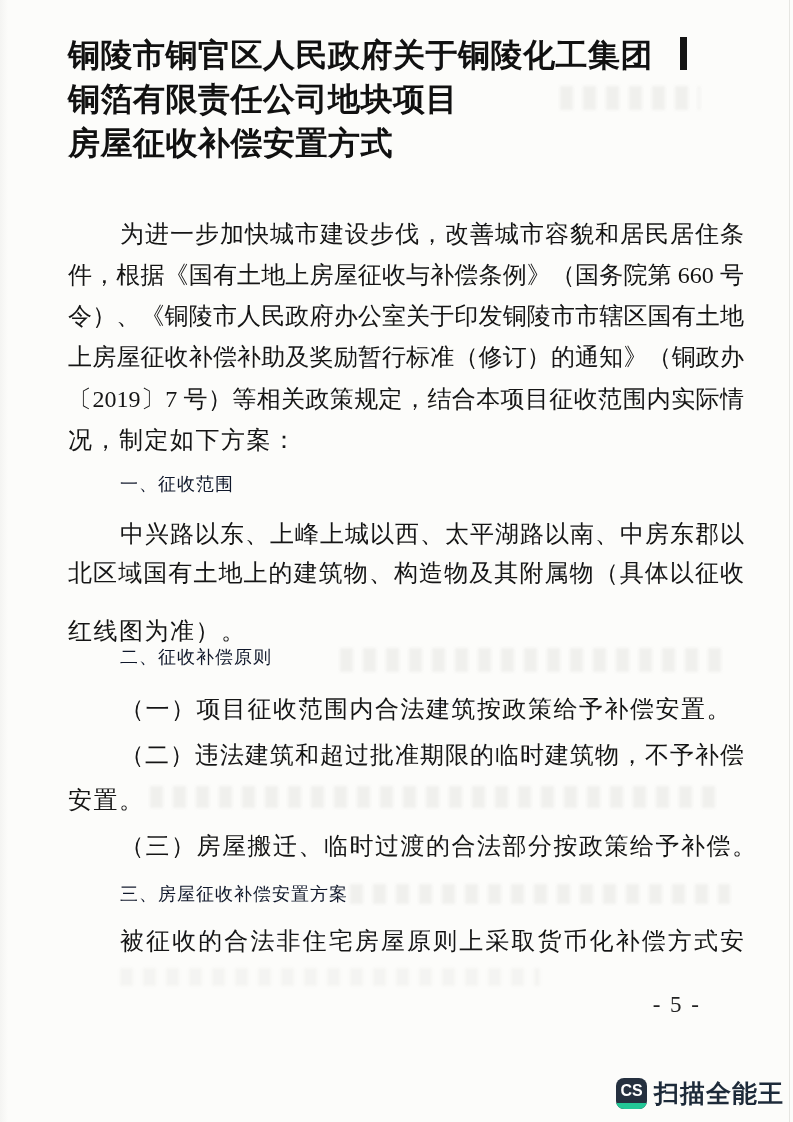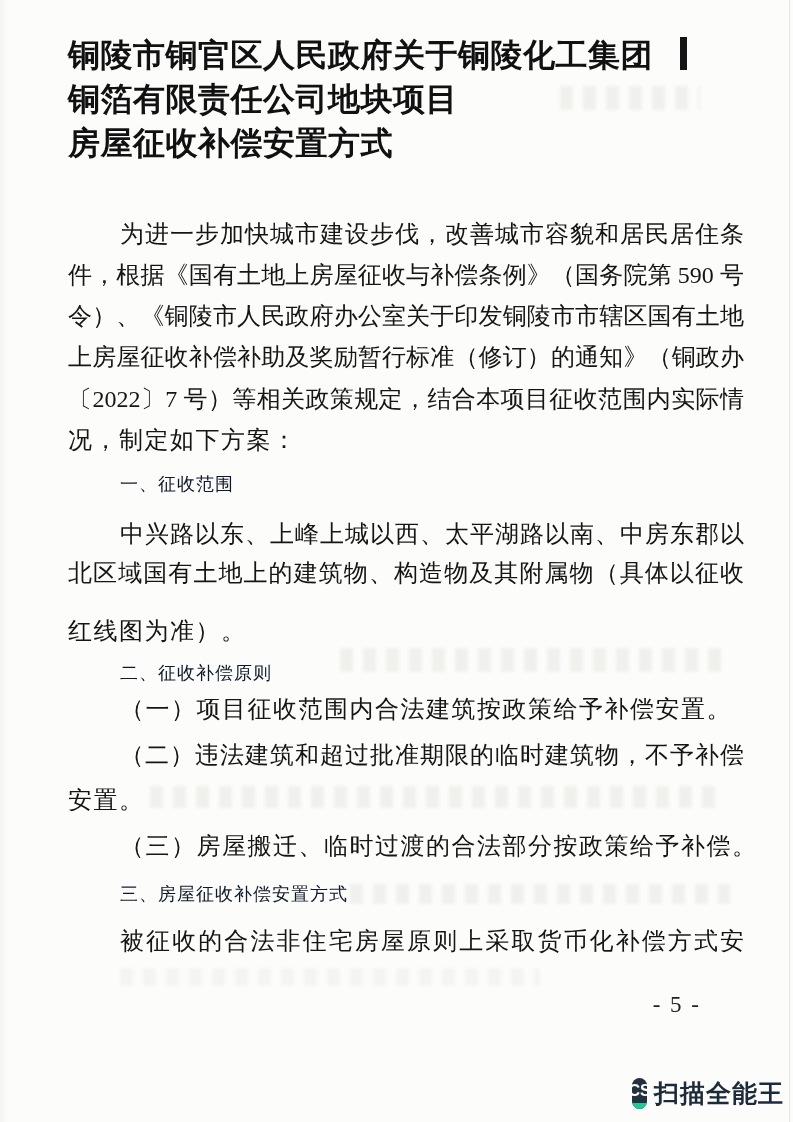--- a/index.html
+++ b/index.html
@@ -33,21 +33,21 @@
     font-size:24px;line-height:34px;white-space:nowrap;letter-spacing:1.5px;color:#151515;}
   .jst{white-space:normal;text-align:justify;text-align-last:justify;letter-spacing:0;}
   .ind{padding-left:52px;}
   .hd{font-weight:normal;font-size:18px;color:#0f172a;letter-spacing:1px;}
 
   .page-number{position:absolute;right:92px;top:992px;font-size:23px;letter-spacing:2px;color:#222;}
 
   
   .watermark{position:absolute;right:9px;top:1077px;display:flex;align-items:center;
     font-family:"Liberation Sans","DejaVu Sans",sans-serif;}
-  .cs-icon{position:relative;width:15px;height:31px;border-radius:8px;overflow:hidden;flex:0 0 auto;text-align:center;}
+  .cs-icon{position:relative;width:31px;height:31px;border-radius:8px;overflow:hidden;flex:0 0 auto;text-align:center;}
   .cs-icon .cs-top{position:absolute;inset:0;display:flex;align-items:center;justify-content:center;
     font-weight:bold;font-size:16px;color:#ffffff;padding-bottom:5px;box-sizing:border-box;}
   .cs-icon .cs-bar{position:absolute;left:0;right:0;bottom:0;height:6px;}
   .cs-name{margin-left:7px;font-size:25px;font-weight:bold;letter-spacing:1px;text-align:center;}
 </style>
 </head>
 <body>
 
 <div class="page">
 
@@ -62,35 +62,35 @@
   <div class="ghost g5"></div>
 
   <div class="title">
     <div class="title-line">铜陵市铜官区人民政府关于铜陵化工集团</div>
     <div class="title-line">铜箔有限责任公司地块项目</div>
     <div class="title-line">房屋征收补偿安置方式</div>
   </div>
 
   <div class="content">
     <div class="ln ind jst" style="top:217px">为进一步加快城市建设步伐，改善城市容貌和居民居住条</div>
-    <div class="ln jst" style="top:258px">件，根据《国有土地上房屋征收与补偿条例》（国务院第 590 号</div>
+    <div class="ln jst" style="top:258px">件，根据《国有土地上房屋征收与补偿条例》（国务院第 660 号</div>
     <div class="ln jst" style="top:299px">令）、《铜陵市人民政府办公室关于印发铜陵市市辖区国有土地</div>
     <div class="ln jst" style="top:340px">上房屋征收补偿补助及奖励暂行标准（修订）的通知》（铜政办</div>
-    <div class="ln jst" style="top:382px">〔2022〕7 号）等相关政策规定，结合本项目征收范围内实际情</div>
+    <div class="ln jst" style="top:382px">〔2019〕7 号）等相关政策规定，结合本项目征收范围内实际情</div>
     <div class="ln" style="top:423px">况，制定如下方案：</div>
     <div class="ln ind hd" style="top:467px">一、征收范围</div>
     <div class="ln ind jst" style="top:517px">中兴路以东、上峰上城以西、太平湖路以南、中房东郡以</div>
     <div class="ln jst" style="top:556px">北区域国有土地上的建筑物、构造物及其附属物（具体以征收</div>
     <div class="ln" style="top:614px">红线图为准）。</div>
-    <div class="ln ind hd" style="top:656px">二、征收补偿原则</div>
+    <div class="ln ind hd" style="top:640px">二、征收补偿原则</div>
     <div class="ln ind" style="top:692px">（一）项目征收范围内合法建筑按政策给予补偿安置。</div>
     <div class="ln ind jst" style="top:738px">（二）违法建筑和超过批准期限的临时建筑物，不予补偿</div>
     <div class="ln" style="top:783px">安置。</div>
     <div class="ln ind" style="top:829px">（三）房屋搬迁、临时过渡的合法部分按政策给予补偿。</div>
-    <div class="ln ind hd" style="top:877px">三、房屋征收补偿安置方式</div>
+    <div class="ln ind hd" style="top:877px">三、房屋征收补偿安置方案</div>
     <div class="ln ind jst" style="top:924px">被征收的合法非住宅房屋原则上采取货币化补偿方式安</div>
   </div>
 
   <div class="page-number">- 5 -</div>
 
   <div class="watermark">
     <div class="cs-icon" style="background: rgb(37, 48, 63);">
       <div class="cs-top">CS</div>
       <div class="cs-bar" style="background: rgb(35, 199, 150);"></div>
     </div>

